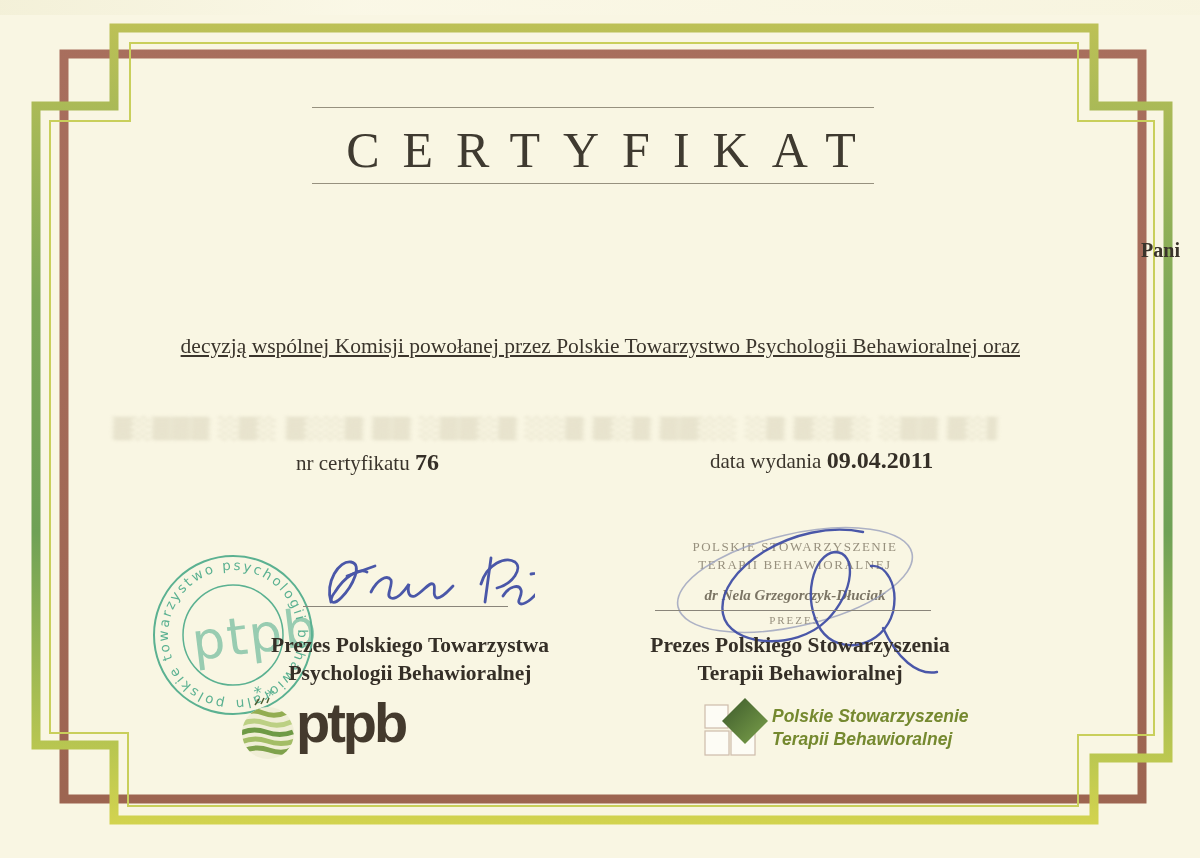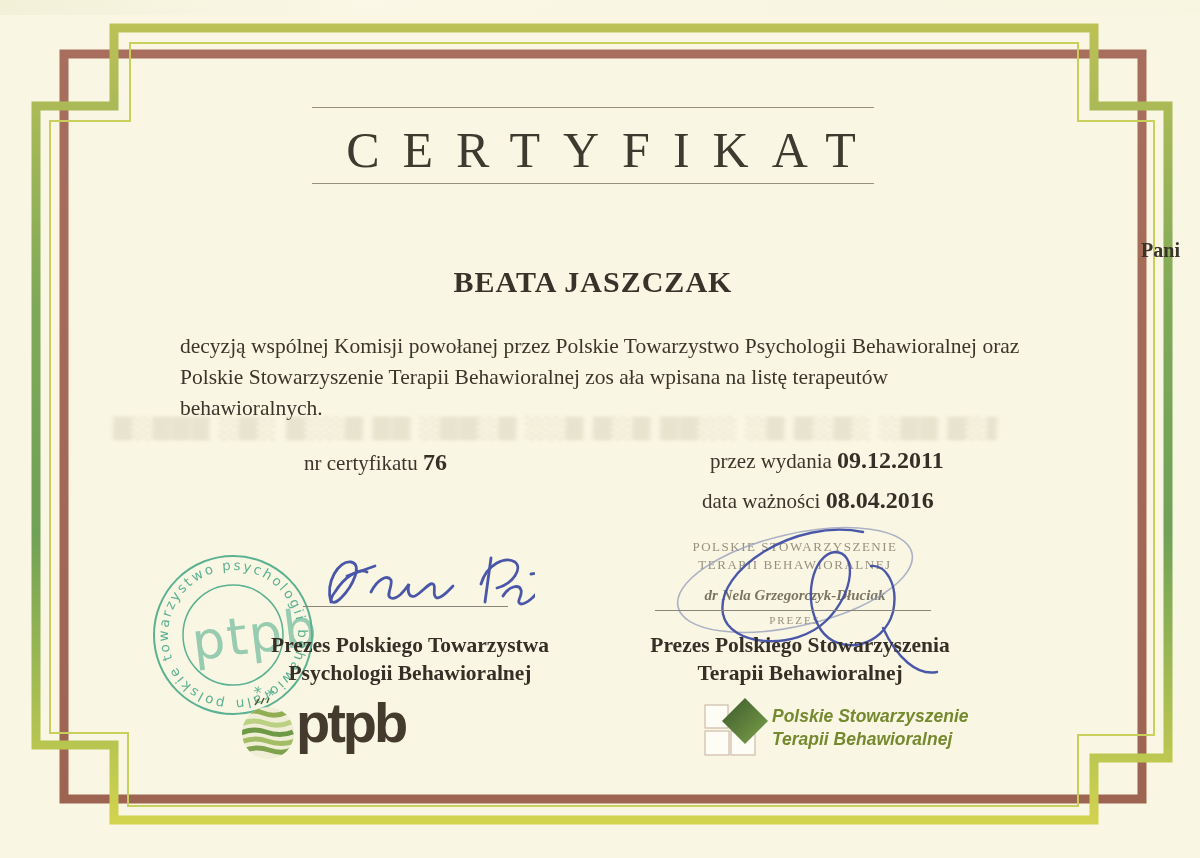--- a/index.html
+++ b/index.html
@@ -21,32 +21,32 @@
   .rule.bottom{top:183px;left:312px;width:562px;}
   .title{
     top:121px;left:0;width:1200px;text-align:center;
     font-size:50px;letter-spacing:23px;padding-left:25px;box-sizing:border-box;
     color:#3f3a30;
   }
   
   .salutation{top:239px;left:0;width:1180px;text-align:right;font-size:20px;font-weight:bold;color:#3a342b;}
   .name{top:265px;left:0;width:1186px;text-align:center;font-size:30px;font-weight:bold;letter-spacing:1px;color:#38322a;}
   
-  .body-text{top:331px;left:180px;width:840px;text-align:left;font-size:21.5px;line-height:31px;color:#3b352c;}
+  .body-text{top:331px;left:180px;width:840px;text-align:right;font-size:21.5px;line-height:31px;color:#3b352c;text-decoration:underline;}
   
   .ghost{
     top:414px;left:113px;width:884px;height:32px;overflow:hidden;
     font-family:"DejaVu Sans",sans-serif;font-size:24px;letter-spacing:1px;
     color:#b7af91;filter:blur(2px);opacity:.5;transform:skewX(-2deg) scaleY(.85);
     white-space:nowrap;
   }
   
   .field{font-size:21px;color:#3b352c;white-space:nowrap;}
   .field b{font-size:24px;font-weight:bold;color:#352f27;}
-  .nr{top:449px;left:304px;}
+  .nr{top:449px;left:296px;}
   .d1{top:447px;left:710px;}
   .d2{top:487px;left:702px;}
   
   .sig-line{height:1px;background:#8a857a;}
   .sig-line.left{top:606px;left:303px;width:205px;}
   .sig-line.right{top:610px;left:655px;width:276px;}
   .sig-title{font-size:21.5px;line-height:28px;font-weight:bold;text-align:center;color:#352f27;}
   .sig-title.left{top:631px;left:245px;width:330px;}
   .sig-title.right{top:631px;left:640px;width:320px;text-align:center;}
   .stamp-text{
@@ -101,32 +101,29 @@
     <path d="M114,28 H1094 V106 H1168 V758 H1094 V820 H114 V745 H36 V106 H114 Z" fill="none" stroke="url(#gGreen)" stroke-width="9"></path>
 
     <path d="M130,43 H1078 V121 H1154 V735 H1078 V806 H128 V733 H50 V121 H130 Z" fill="none" stroke="#c9cf5b" stroke-width="2"></path>
   </svg>
 
   <div class="abs rule top"></div>
   <div class="abs title">CERTYFIKAT</div>
   <div class="abs rule bottom"></div>
 
   <div class="abs salutation">Pani</div>
-  <div class="abs name">BEATA JASZCZAK</div>
 
   <div class="abs body-text">
     <div>decyzją wspólnej Komisji powołanej przez Polskie Towarzystwo Psychologii Behawioralnej oraz</div>
-    <div>Polskie Stowarzyszenie Terapii Behawioralnej zos ała wpisana na listę terapeutów behawioralnych.</div>
   </div>
 
   <div class="abs ghost">▒░▒▒▒ ░▒░ ▒░░▒ ▒▒ ░▒▒░▒ ░░▒ ▒░▒ ▒▒░░ ░▒ ▒░▒░ ░▒▒ ▒░▒▒ ░░▒ ▒▒░ ░▒▒▒ ░▒</div>
 
   <div class="abs field nr"><span>nr certyfikatu </span><b>76</b></div>
-  <div class="abs field d1"><span>przez wydania </span><b>09.12.2011</b></div>
-  <div class="abs field d2"><span>data ważności </span><b>08.04.2016</b></div>
+  <div class="abs field d1"><span>data wydania </span><b>09.04.2011</b></div>
 
   <svg class="abs" style="top:545px;left:140px" width="190" height="190" viewBox="0 0 190 190">
     <g opacity="0.78">
       <circle cx="93" cy="90" r="79" fill="none" stroke="#2f9e7b" stroke-width="2"></circle>
       <circle cx="93" cy="90" r="50" fill="none" stroke="#2f9e7b" stroke-width="1.5"></circle>
       <path id="ringPath" d="M93,155 a65,65 0 1 1 0.01,0" fill="none"></path>
       <text font-family="DejaVu Sans, sans-serif" font-size="13.5" letter-spacing="2.2" fill="#2f9e7b">
         <textPath href="#ringPath" xlink:href="#ringPath" startOffset="8">polskie towarzystwo psychologii behawioralnej</textPath>
       </text>
       <text x="112" y="152" font-family="DejaVu Sans, sans-serif" font-size="16" fill="#2f9e7b" transform="rotate(12 112 152)">* *</text>

